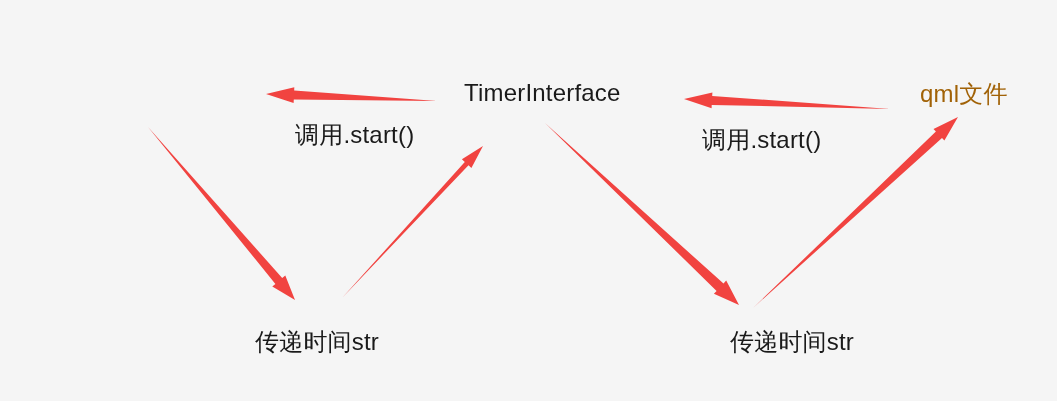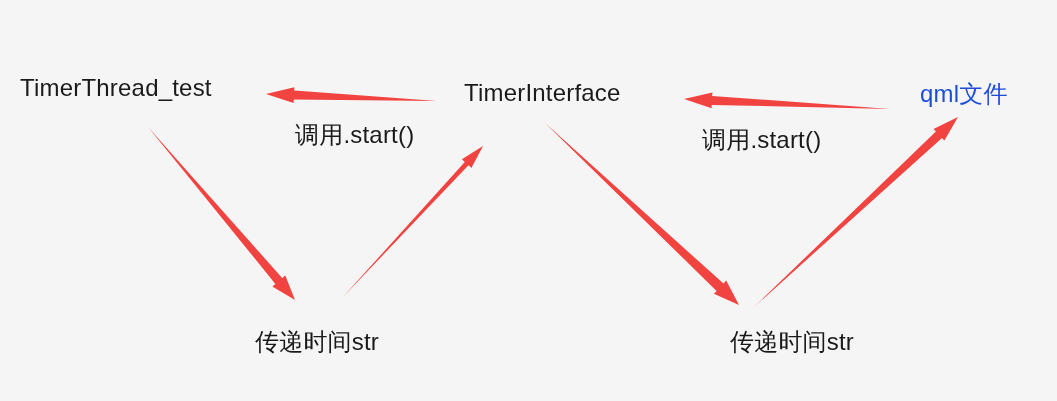--- a/index.html
+++ b/index.html
@@ -35,25 +35,24 @@
 
   <svg class="arrow-layer" id="arrow-layer" xmlns="http://www.w3.org/2000/svg" viewBox="0 0 1057 401" preserveAspectRatio="none">
       <polygon points="437.0,101.0 294.2,90.6 294.3,87.2 266.0,94.0 293.6,103.1 293.8,99.6" fill="#f14340"></polygon>
       <polygon points="148.0,127.0 275.4,283.9 272.3,286.5 295.0,300.0 285.3,275.4 282.2,278.0" fill="#f14340"></polygon>
       <polygon points="342.0,298.0 468.5,165.3 471.4,168.0 483.0,146.0 461.9,159.2 464.8,161.9" fill="#f14340"></polygon>
       <polygon points="545.0,123.0 716.6,290.9 713.9,293.8 739.0,305.0 726.2,280.6 723.5,283.6" fill="#f14340"></polygon>
       <polygon points="753.0,308.0 942.0,138.0 944.4,140.6 958.0,117.0 933.5,128.9 935.9,131.4" fill="#f14340"></polygon>
       <polygon points="890.0,109.0 712.2,95.9 712.4,92.4 684.0,99.0 711.6,108.3 711.7,104.9" fill="#f14340"></polygon>
     </svg>
 
-  <div class="node" style="left: 20px; top: 74px; color: rgb(26, 26, 26);">TimerThread_test</div>
 
   <div class="node" style="left: 464px; top: 79px; color: rgb(26, 26, 26); text-align: center;">TimerInterface</div>
 
-  <div class="node" style="left: 920px; top: 80px; color: #1d4ed8;">qml文件</div>
+  <div class="node" style="left: 920px; top: 80px; color: #a16207;">qml文件</div>
 
   <div class="edge-label" style="left: 295px; top: 121px; color: rgb(26, 26, 26);">调用.start()</div>
 
   <div class="edge-label" style="left: 702px; top: 126px; color: rgb(26, 26, 26);">调用.start()</div>
 
   <div class="edge-label" style="left: 255px; top: 328px; color: rgb(26, 26, 26);">传递时间str</div>
 
   <div class="edge-label" style="left: 730px; top: 328px; color: rgb(26, 26, 26);">传递时间str</div>
 
 </div>

